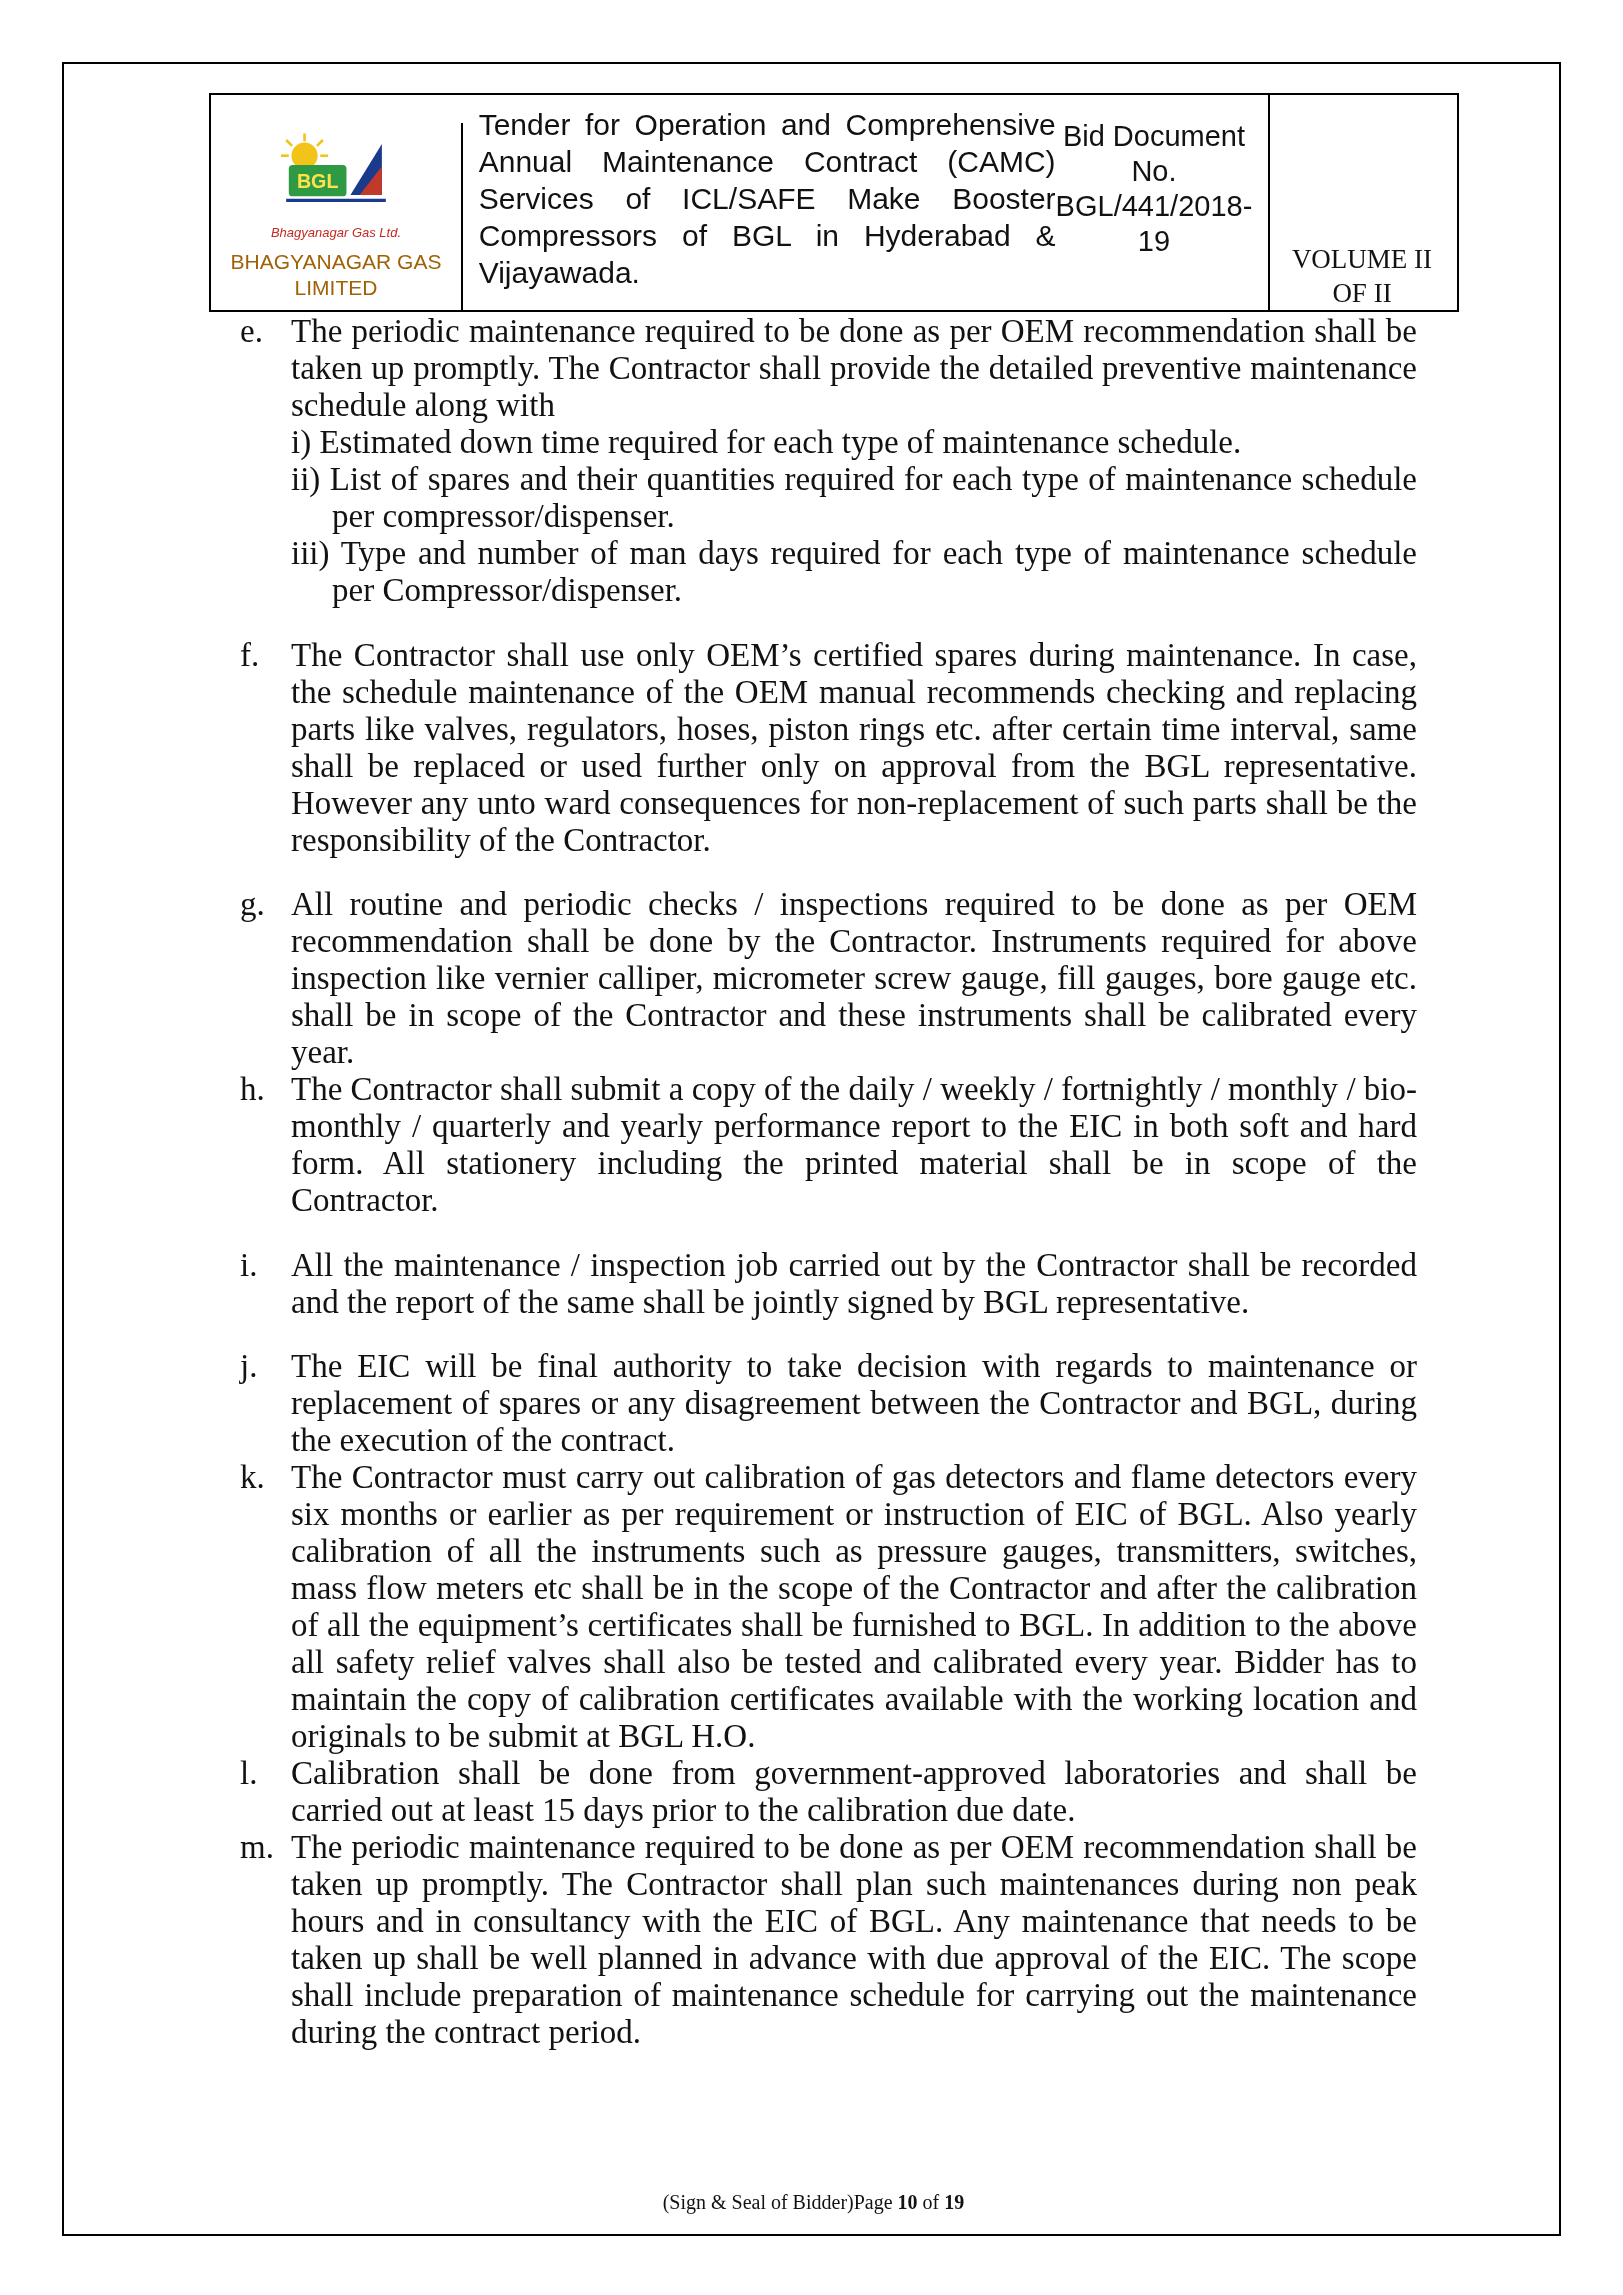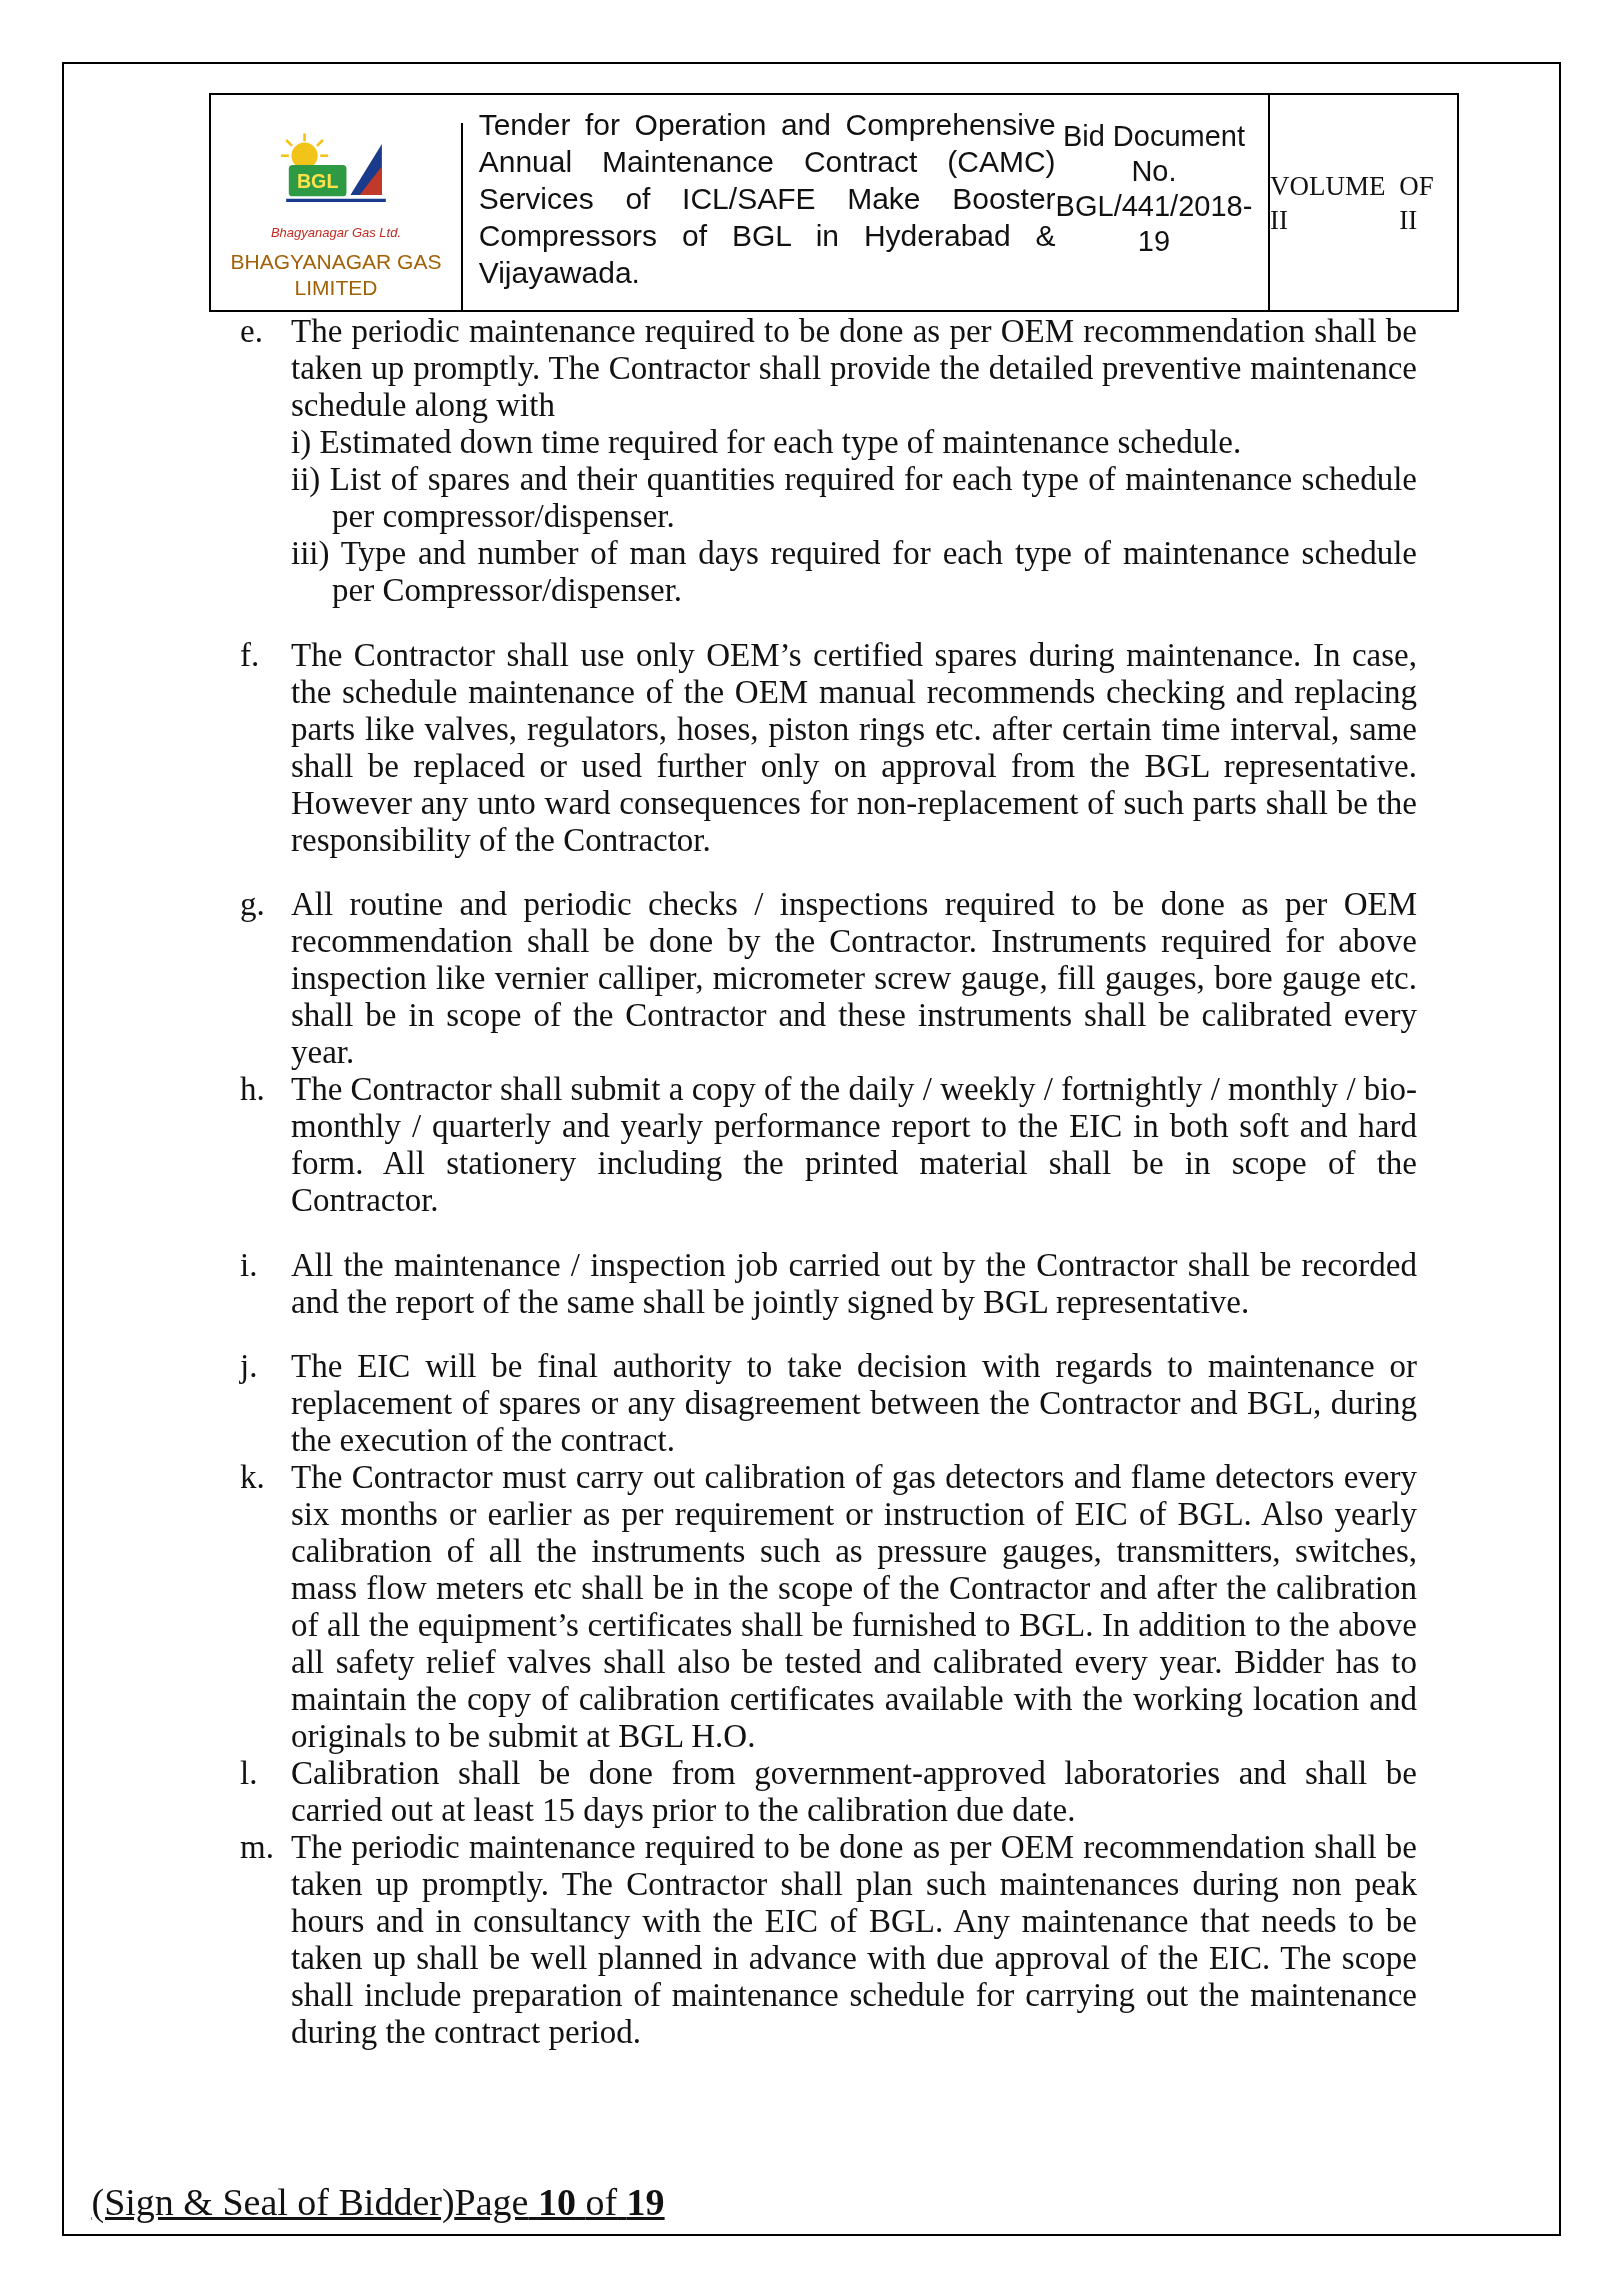--- a/index.html
+++ b/index.html
@@ -63,22 +63,22 @@
     color:#111;
   }
   .bid-doc {
     font-size:29px;
     line-height:35px;
     text-align:center;
     margin-top:13px;
   }
   .volume-cell {
     width:184px;
-    display:flex; flex-direction:row;
-    align-items:center; justify-content:center;
+    display:flex; flex-direction:column;
+    align-items:center; justify-content:flex-end;
     font-size:27px;
     line-height:34px;
     font-family:"Liberation Serif", serif;
   }
   
   .doc-body {
     position:absolute;
     left:176px; top:249px;
     width:1177px;
     font-size:33px;
@@ -91,24 +91,23 @@
   .subitem {
     padding-left:41px;
     text-indent:-41px;
     text-align:justify;
   }
   
   .footer {
     position:absolute;
     left:27.5px; right:23.6px; bottom:14.4px;
     display:flex;
-    justify-content:flex-start;
-    font-size:38px;
+    justify-content:center;
+    font-size:20px;
     line-height:35px;
-    text-decoration:underline;
   }
   .footer .bold { font-weight:bold; }
 </style>
 </head>
 <body>
 
 <div class="frame">
 
   <div class="header-table">
 

